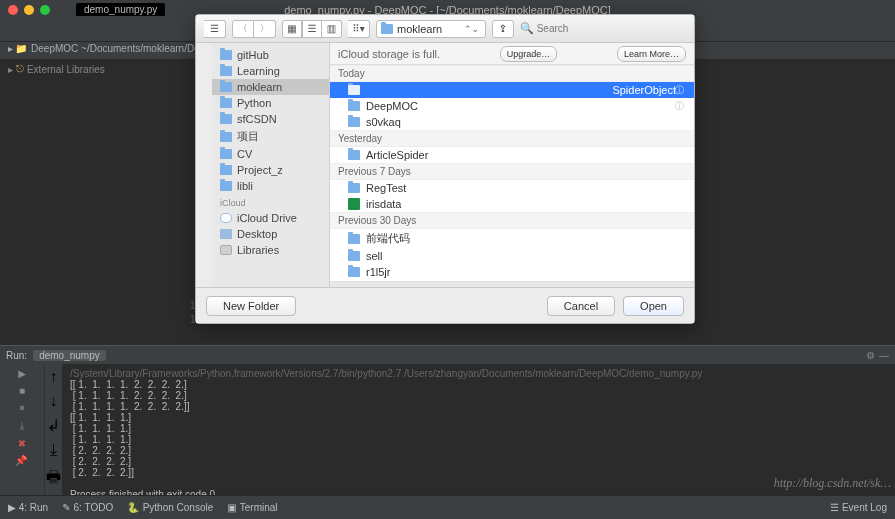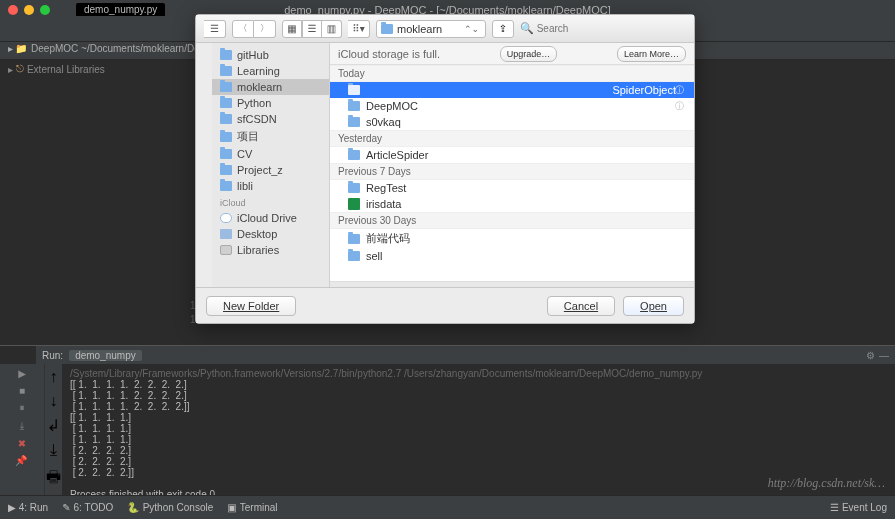--- a/index.html
+++ b/index.html
@@ -25,33 +25,33 @@
 
   .breadcrumb { height: 18px; background:#3c3f41; color:#aaa; font-size:10px; padding:1px 8px; border-bottom:1px solid #282828;}
   .ext-lib { color:#888; font-size:10px; padding:3px 8px; display:flex; align-items:center; gap:3px;}
 
   
   .code-lines { position:absolute; left:190px; top:300px; color:#5f6364; font-family:monospace; font-size:10px; }
   .code-lines div { height:14px; }
 
   
   .run-window { position:absolute; bottom:24px; left:0; right:0; height:150px; background:#2b2b2b; border-top:1px solid #555; }
-  .run-header { height:18px; background:#3c3f41; color:#bbb; font-size:10px; padding:1px 6px; display:flex; align-items:center; gap:6px;margin-left:36px;}
+  .run-header { height:18px; background:#3c3f41; color:#bbb; font-size:10px; padding:1px 6px; display:flex; align-items:center; gap:6px;}
   .run-header .right-ctrl { margin-left:auto; display:flex; gap:4px; color:#888; }
   .run-body { display:flex; height:calc(100% - 18px); }
   .run-gutter { width:44px; background:#3c3f41; display:flex; flex-direction:column; align-items:center; padding-top:4px; gap:6px;}
   .run-gutter span { color:#888; font-size:10px; width:14px; text-align:center; }
   .gutter2 { width:18px; background:#3c3f41; border-left:1px solid #323232; display:flex; flex-direction:column; gap:6px; padding-top:4px; align-items:center;}
   .console { flex:1; background:#2b2b2b; color:#bbb; font-family:monospace; font-size:10px; padding:4px 8px; white-space:pre; overflow:hidden; }
 
   
   .bottom-bar { position:absolute; bottom:0; left:0; right:0; height:24px; background:#3c3f41; color:#bbb; font-size:10px; display:flex; align-items:center; padding:0 8px; gap:14px; border-top:1px solid #282828;}
   .bottom-bar .spacer { flex:1;}
   .bottom-bar .tab-btn { display:flex; align-items:center; gap:3px; }
-  .watermark { position:absolute; bottom:28px; right:10px; color:#7e7e7e; font-size:12px; font-style:italic; font-family:serif;}
+  .watermark { position:absolute; bottom:28px; right:4px; color:#7e7e7e; font-size:12px; font-style:italic; font-family:serif;}
 
   
   .dialog { position:absolute; top:14px; left:195px; width:500px; height:310px; background:#ececec; border:1px solid #b6b6b6; border-radius:4px; box-shadow:0 5px 20px rgba(0,0,0,.4); display:flex; flex-direction:column; font-size:11px; color:#333;}
   .dlg-toolbar { height:28px; background:linear-gradient(#f7f7f7,#e3e3e3); border-bottom:1px solid #c9c9c9; display:flex; align-items:center; padding:0 8px; gap:6px;}
   .seg { display:flex; }
   .seg button { background:#fff; border:1px solid #bcbcbc; height:18px; width:22px; font-size:10px; color:#555; }
   .seg button:first-child { border-radius:3px 0 0 3px;}
   .seg button:last-child { border-radius:0 3px 3px 0; border-left:none;}
   .seg.three button { width:20px;}
   .path-popup { flex:0 0 auto; display:flex; align-items:center; gap:4px; background:#fff; border:1px solid #bcbcbc; border-radius:3px; height:18px; padding:0 6px 0 4px; min-width:110px;}
@@ -77,21 +77,21 @@
   .section-head { background:#f4f4f4; color:#666; font-size:10px; padding:2px 8px; border-top:1px solid #eee; border-bottom:1px solid #eee;}
   .file-row { display:flex; align-items:center; gap:6px; padding:2px 18px; color:#333; position:relative;}
   .file-row .info { position:absolute; right:10px; color:#bbb; font-size:9px;}
   .file-row.sel { background:#2f7bff; color:#fff;justify-content:space-between; }
   .file-row.sel .folder-icon { background:#e8f0ff;}
   .file-row.sel .info { color:#cfe0ff;}
   .xls-icon { width:12px;height:12px;background:#1d8f46;border-radius:1px;}
   .file-list { flex:1; overflow:auto; }
   .scroll-hint { height:6px; background:#e8e8e8; border-top:1px solid #ddd;}
 
-  .dlg-footer { height:36px; background:#ececec; border-top:1px solid #c9c9c9; display:flex; align-items:center; padding:0 10px; gap:8px;text-decoration:underline;}
+  .dlg-footer { height:36px; background:#ececec; border-top:1px solid #c9c9c9; display:flex; align-items:center; padding:0 10px; gap:8px;}
   .dlg-footer .spacer { flex:1; }
   .mac-btn { background:linear-gradient(#fff,#eee); border:1px solid #bcbcbc; border-radius:4px; height:20px; padding:0 16px; font-size:11px; color:#333;}
   .mac-btn.primary { background:linear-gradient(#fff,#e8f0ff); }
 
   .chev { font-size:9px; color:#666;}
 </style>
 </head>
 <body>
 
 <div class="traffic">
@@ -303,20 +303,24 @@
           </div>
         <div class="section-head">Previous 30 Days</div>
         <div class="file-row">
             <span class="folder-icon"></span>
             <span>前端代码</span>
           </div>
         <div class="file-row">
             <span class="folder-icon"></span>
             <span>sell</span>
           </div>
+        <div class="file-row">
+            <span class="folder-icon"></span>
+            <span>r1l5jr</span>
+          </div>
         <div class="file-row"></div>
       </div>
       <div class="scroll-hint"></div>
     </div>
   </div>
 
   <div class="dlg-footer">
     <button class="mac-btn">New Folder</button>
     <span class="spacer"></span>
     <button class="mac-btn">Cancel</button>

